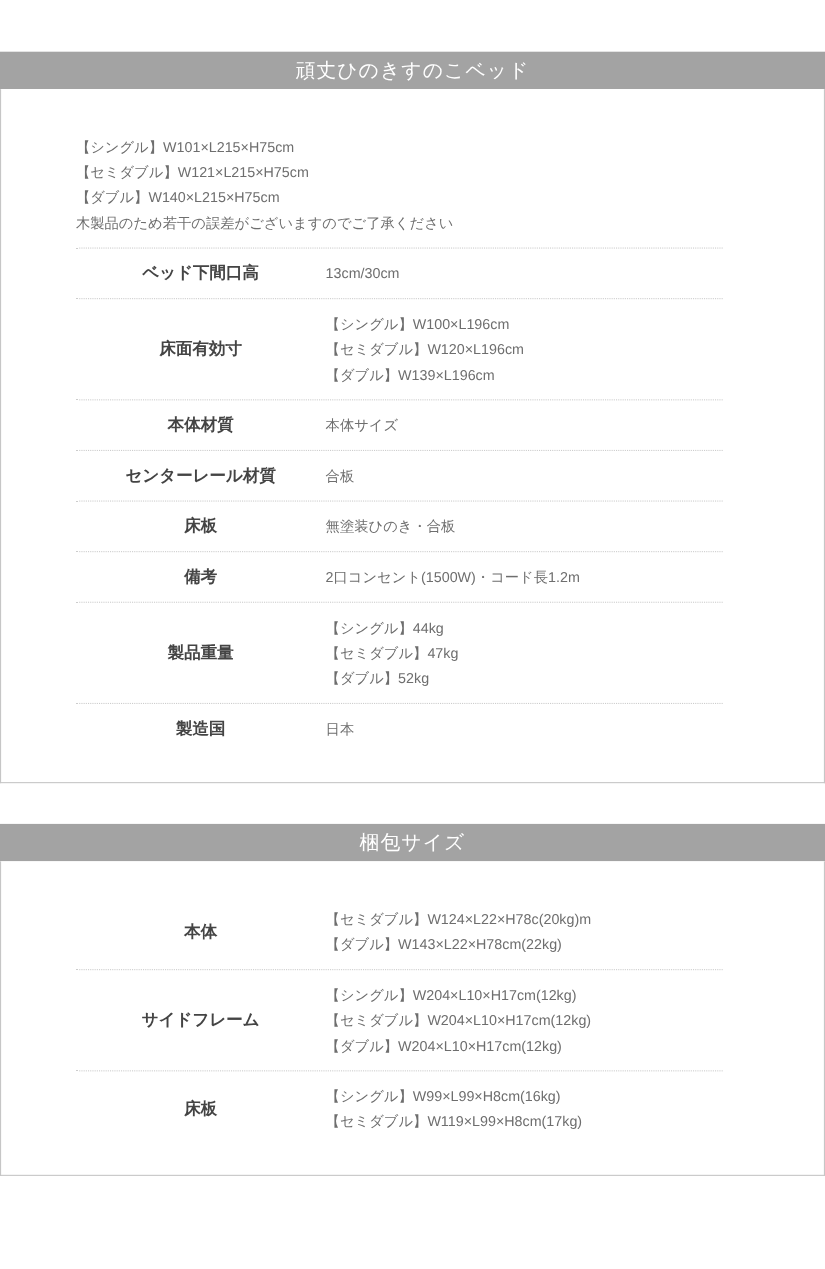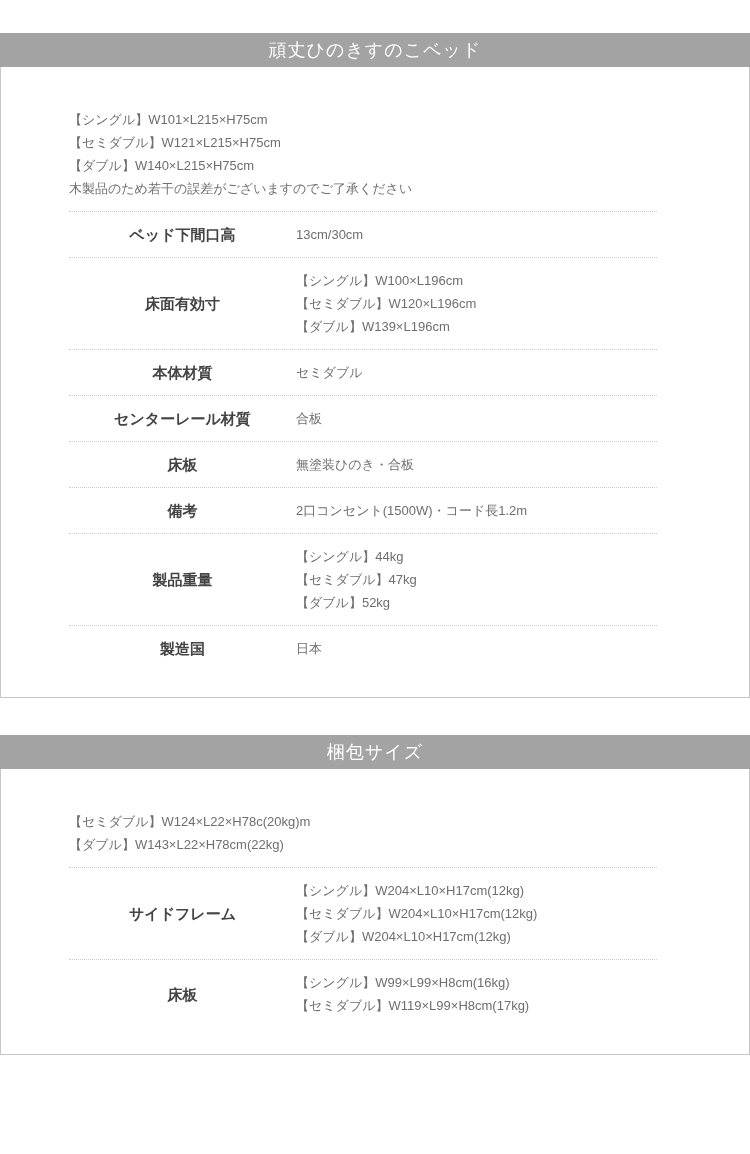--- a/index.html
+++ b/index.html
@@ -14,21 +14,21 @@
   *{margin:0;padding:0;box-sizing:border-box;}
   html,body{background:var(--page-bg);}
   body{
     width:750px;
     min-height:1154px;
     font-family:"Liberation Sans","DejaVu Sans",sans-serif;
     -webkit-font-smoothing:antialiased;
   }
   .page{
     width:750px;
-    padding-top:33px;
+    padding-top:47px;
   }
   .spec-table{width:750px;}
   .spec-table + .spec-table{margin-top:37px;}
   .spec-header{
     width:100%;
     height:34px;
     line-height:34px;
     background:var(--header-bg);
     color:var(--header-text);
     text-align:center;
@@ -95,21 +95,21 @@
     <div class="row-value">
               <div class="value-line">【シングル】W100×L196cm</div>
               <div class="value-line">【セミダブル】W120×L196cm</div>
               <div class="value-line">【ダブル】W139×L196cm</div>
             </div>
   </div>
 
   <div class="spec-row">
     <div class="row-label">本体材質</div>
     <div class="row-value">
-              <div class="value-line">セミダブル</div>
+              <div class="value-line">本体サイズ</div>
             </div>
   </div>
 
   <div class="spec-row">
     <div class="row-label">センターレール材質</div>
     <div class="row-value">
               <div class="value-line">合板</div>
             </div>
   </div>
 
@@ -142,20 +142,21 @@
               <div class="value-line">日本</div>
             </div>
   </div>
 </div>
   </section>
 
   <section class="spec-table">
     <div class="spec-header">梱包サイズ</div>
     <div class="spec-body">
   <div class="spec-row">
+    <div class="row-label">本体</div>
     <div class="row-value">
               <div class="value-line">【セミダブル】W124×L22×H78c(20kg)m</div>
               <div class="value-line">【ダブル】W143×L22×H78cm(22kg)</div>
             </div>
   </div>
 
   <div class="spec-row">
     <div class="row-label">サイドフレーム</div>
     <div class="row-value">
               <div class="value-line">【シングル】W204×L10×H17cm(12kg)</div>

